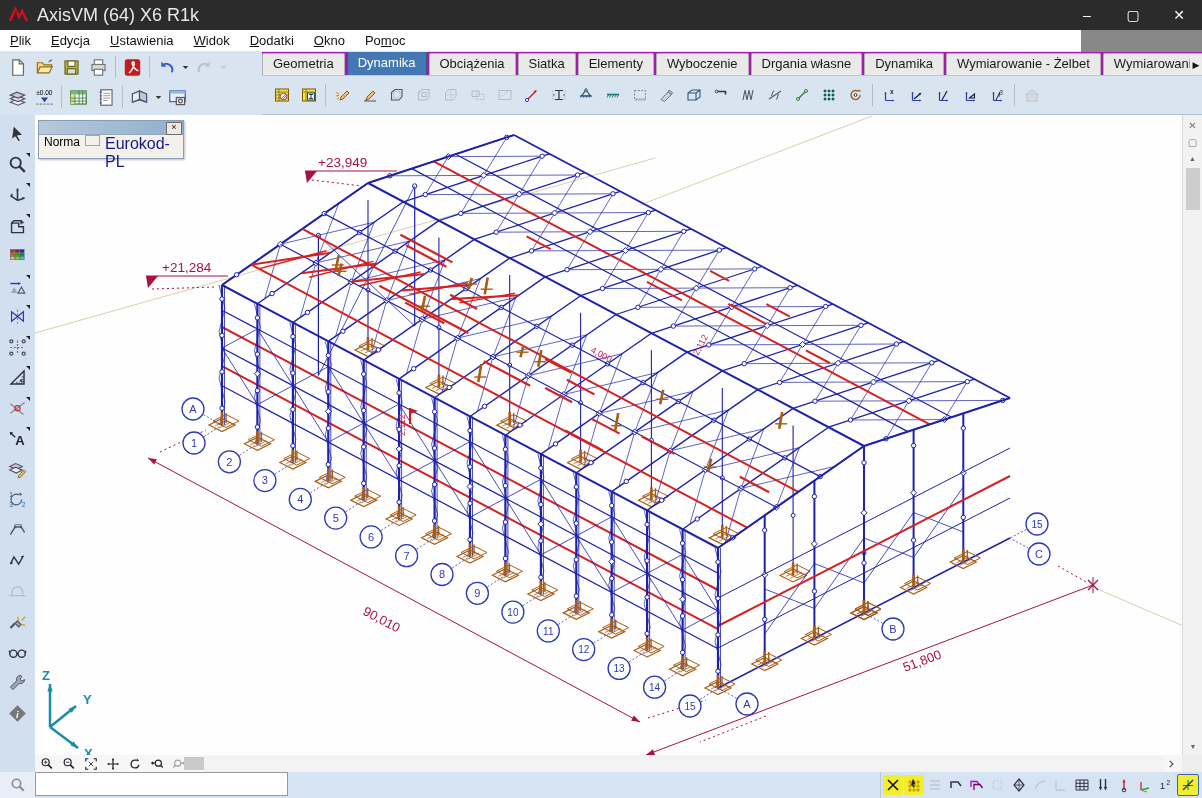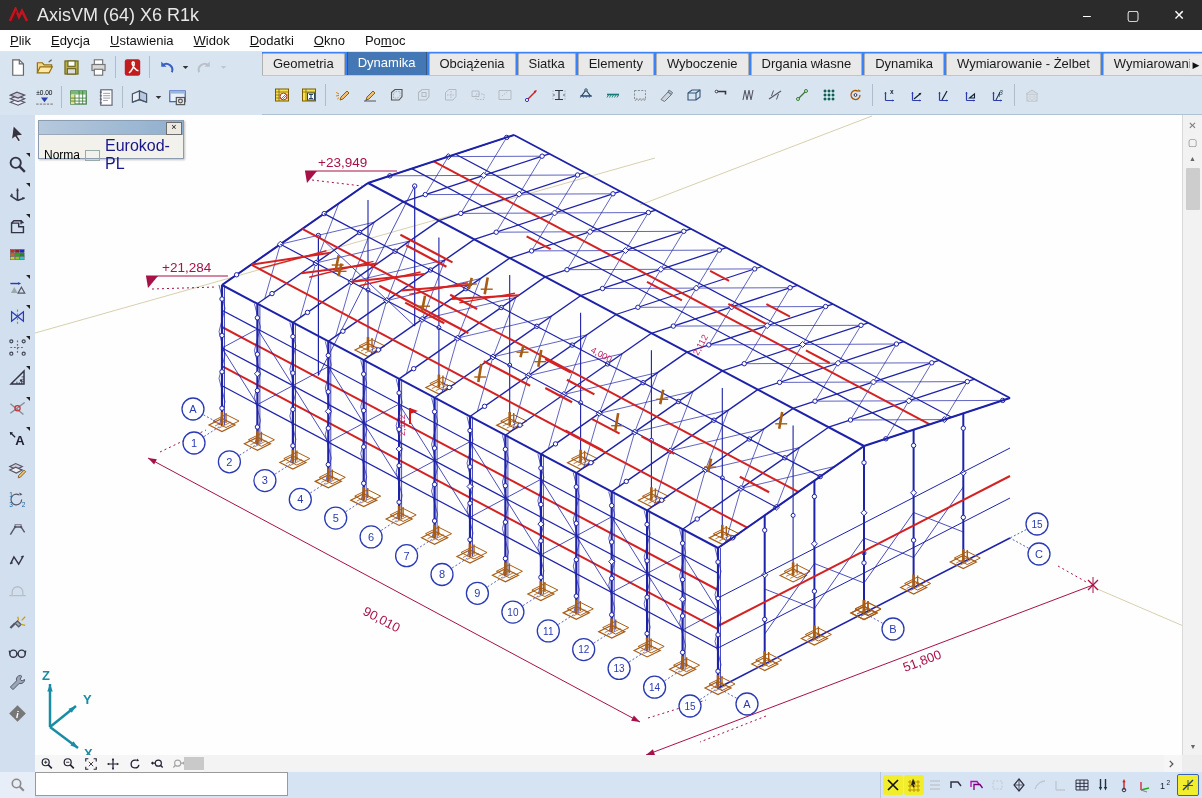--- a/index.html
+++ b/index.html
@@ -9,39 +9,39 @@
   .abs{position:absolute;}
   
   #titlebar{left:0;top:0;width:1202px;height:30px;background:#2b2b2b;color:#eee;
             display:flex;align-items:center;}
   #titlebar .logo{width:20px;height:16px;margin:0 8px 0 9px;}
   #titlebar .ttl{font-size:18px;color:#e8e8e8;}
   #wincontrols{margin-left:auto;display:flex;height:30px;}
   .winbtn{width:46px;height:30px;display:flex;align-items:center;justify-content:center;
           color:#fff;font-size:14px;cursor:default;}
   
-  #menubar{left:0;top:30px;width:1202px;height:22px;background:#ffffff;display:flex;
+  #menubar{left:0;top:30px;width:1081px;height:22px;background:#ffffff;display:flex;
            align-items:center;border-bottom:1px solid #e4e4e4;box-sizing:border-box;}
   .menuitem{padding:0 10px;height:22px;line-height:21px;color:#111;}
   .menuitem u{text-decoration:underline;}
   
   #header{left:0;top:52px;width:1202px;height:63px;background:#d9e4f1;}
   #filetb{left:0;top:0;width:262px;height:63px;background:#d9e4f1;}
   .tbrow{display:flex;align-items:center;height:30px;padding-left:4px;}
   .tbtn{width:27px;height:26px;display:flex;align-items:center;justify-content:center;
         border-radius:2px;position:relative;}
   .tbtn svg{width:19px;height:19px;}
   .tbtn.sm svg{width:16px;height:16px;}
   .tbtn.disabled{opacity:.38;filter:grayscale(.8);}
   .tbsep{width:1px;height:22px;background:#aebdcd;margin:0 3px;}
   .caretbtn{width:11px;height:26px;display:flex;align-items:center;justify-content:center;}
   .caretbtn svg{width:9px;height:9px;}
   .flyout-mark{position:absolute;right:1px;top:1px;width:0;height:0;
                border-top:4px solid #222;border-left:4px solid transparent;}
-  #tabstrip{left:262px;top:0;width:940px;height:24px;background:#3b82f6;display:flex;
+  #tabstrip{left:262px;top:0;width:940px;height:24px;background:#a21caf;display:flex;
             align-items:flex-end;overflow:hidden;border-bottom:1px solid #b9c6d6;box-sizing:border-box;}
   .tab{height:21px;line-height:20px;padding:0 10px;background:#e9e9e9;border:1px solid #b0b0b0;
        border-bottom:none;margin-right:2px;color:#1a1a1a;white-space:nowrap;font-size:13px;
        border-radius:2px 2px 0 0;}
   .tab.active{background:#4478b4;color:#fff;border-color:#35597e;height:23px;line-height:22px;}
   #taboverflow{position:absolute;right:0;top:56px;width:12px;height:18px;color:#111;
                font-size:9px;line-height:18px;text-align:center;background:#ececec;}
   #elemtb{left:262px;top:24px;width:940px;height:39px;background:#d9e4f1;display:flex;
           align-items:center;padding-left:6px;box-sizing:border-box;border-bottom:1px solid #b2c1d2;}
   
@@ -58,21 +58,21 @@
             justify-content:center;color:#666;font-size:7px;}
   #vthumb{width:14px;height:42px;margin:2px auto 0;background:#cdcdcd;border-radius:1px;}
   #vdown{position:absolute;left:2px;bottom:1px;}
   
   #norma{left:3px;top:5px;width:144px;height:37px;background:#f2f1ec;
          border:1px solid #8c9cb0;box-shadow:1px 1px 2px rgba(0,0,0,.25);}
   #norma .ntitle{height:13px;background:linear-gradient(90deg,#b6c9dd,#8fafcc);
                  border-bottom:1px solid #9aa8ba;position:relative;}
   #norma .nclose{position:absolute;right:1px;top:1px;width:14px;height:11px;background:#ece9e2;
                  border:1px solid #6e6e6e;font-size:9px;line-height:9px;text-align:center;color:#111;}
-  #norma .nbody{display:flex;align-items:center;height:40px;padding:0 5px;gap:5px;}
+  #norma .nbody{display:flex;height:40px;padding:0 5px;gap:5px;}
   #norma .nlabel{color:#000;font-size:12px;}
   .flag{width:17px;height:11px;border:1px solid #9aa;box-sizing:border-box;}
   .flag .fw{height:50%;background:#fff;}
   .flag .fr{height:50%;background:#d4213d;}
   #norma .nvalue{color:#17178a;font-size:16px;}
   
   #zoomrow{left:0;top:755px;width:1202px;height:17px;background:#f6f6f6;}
   #zoomleft{left:0;top:0;width:35px;height:17px;background:#d2dfee;}
   #zoomicons{left:36px;top:0;height:17px;display:flex;align-items:center;}
   #zoomicons .tbtn{width:22px;height:15px;}

